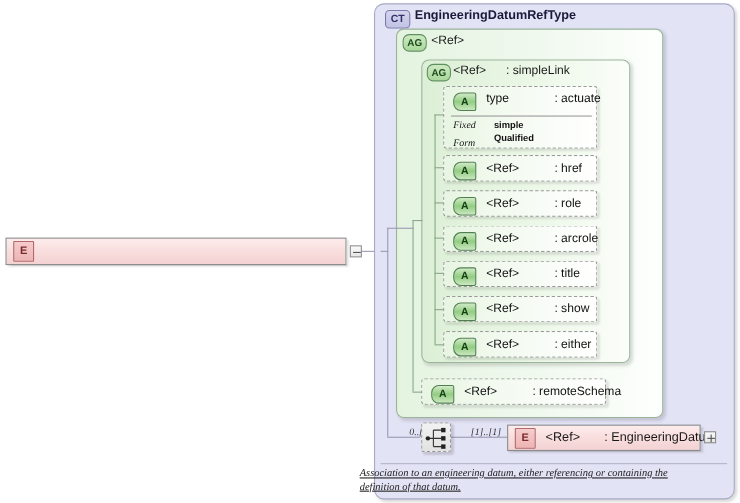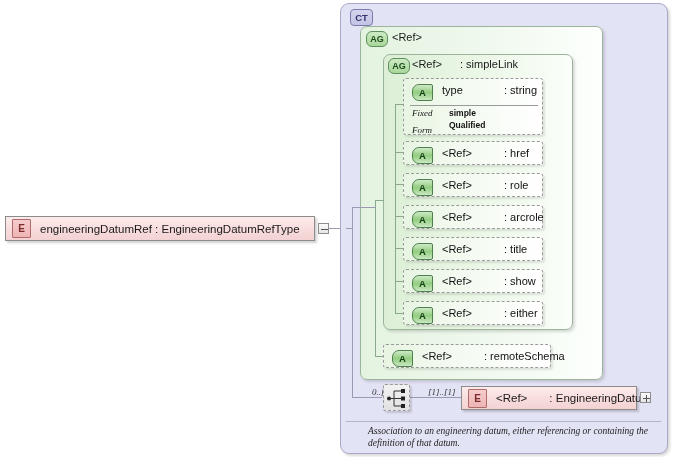--- a/index.html
+++ b/index.html
@@ -144,29 +144,29 @@
     width:300px;
   }
 </style>
 </head>
 <body>
 
 <div class="canvas">
 
   <div class="elembox" style="left:5px;top:216px;width:310px;height:25px;">
     <div class="badge">E</div>
-    <div class="etext">engineeringDatumRef : EngineeringDatumRefType</div>
   </div>
 
   <div class="toggle" style="left:318px;top:223px;"></div>
 
   <div class="line-h" style="left:329px;top:228px;width:17px;"></div>
 
   <div class="ctbox" style="left:340px;top:3px;width:328px;height:451px;">
     <div class="ct-badge">CT</div>
+    <div class="ct-title">EngineeringDatumRefType</div>
   </div>
 
   <div class="agbox outer" style="left:360px;top:26px;width:243px;height:354px;">
   </div>
   <div class="ag-badge" style="left:366px;top:31px;">AG</div>
   <div class="ag-title" style="left:392px;top:31px;">&lt;Ref&gt;</div>
 
   <div class="agbox inner" style="left:383px;top:54px;width:190px;height:276px;">
   </div>
   <div class="ag-badge" style="left:388px;top:58px;">AG</div>
@@ -189,21 +189,21 @@
   <div class="line-v" style="left:352px;top:207px;height:190px;"></div>
   <div class="line-h" style="left:346px;top:228px;width:7px;"></div>
   <div class="line-h" style="left:352px;top:207px;width:24px;"></div>
   <div class="line-h" style="left:352px;top:397px;width:30px;"></div>
 
   <div class="line-h" style="left:409px;top:397px;width:52px;"></div>
 
   <div class="attrbox" style="left:403px;top:78px;width:140px;height:57px;">
     <div class="a-badge round">A</div>
     <div class="a-name">type</div>
-    <div class="a-type">: string</div>
+    <div class="a-type">: actuate</div>
     <div class="facet-sep" style="left:6px;top:26px;width:128px;"></div>
     <div class="facet k" style="left:8px;top:29px;text-align:center;">Fixed</div>
     <div class="facet v" style="left:45px;top:29px;">simple</div>
     <div class="facet k" style="left:8px;top:46px;">Form</div>
     <div class="facet v" style="left:45px;top:41px;">Qualified</div>
   </div>
 
   <div class="attrbox" style="left:403px;top:141px;width:140px;height:24px;">
     <div class="a-badge round">A</div>
     <div class="a-name">&lt;Ref&gt;</div>
@@ -266,15 +266,15 @@
 
   <div class="elembox" style="left:461px;top:386px;width:176px;height:24px;">
     <div class="badge">E</div>
     <div class="etext">&lt;Ref&gt;</div>
     <div class="etext" style="margin-left:22px;">: EngineeringDatum</div>
   </div>
 
   <div class="toggle plus" style="left:640px;top:392px;"></div>
 
   <div class="anno-sep" style="left:346px;top:421px;width:315px;"></div>
-  <div class="anno" style="left:368px;top:425px;">Association to an engineering datum, either referencing or containing the definition of that datum.</div>
+  <div class="anno" style="left:327px;top:425px;text-decoration:underline;">Association to an engineering datum, either referencing or containing the definition of that datum.</div>
 
 </div>
 
 </body></html>

